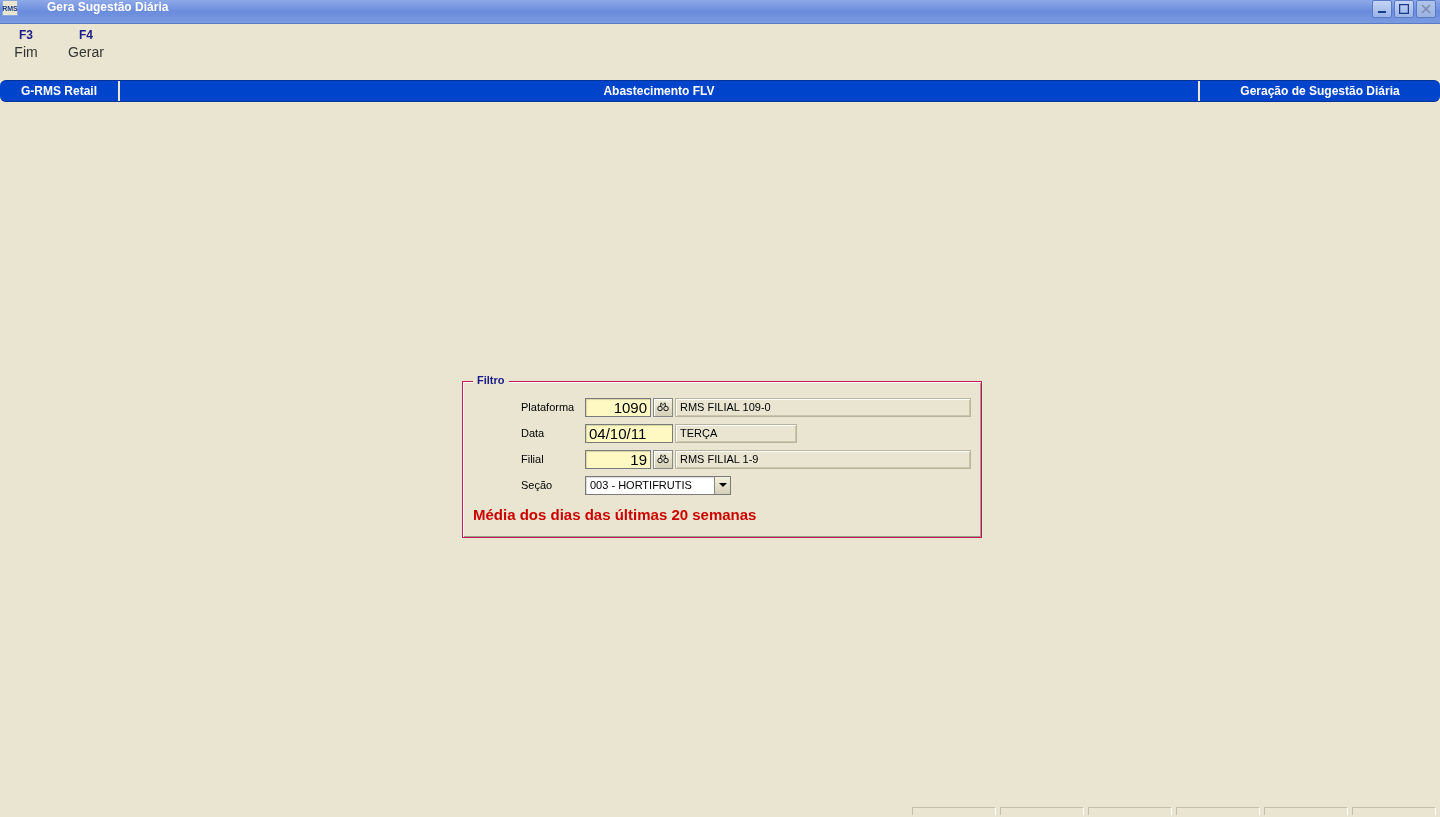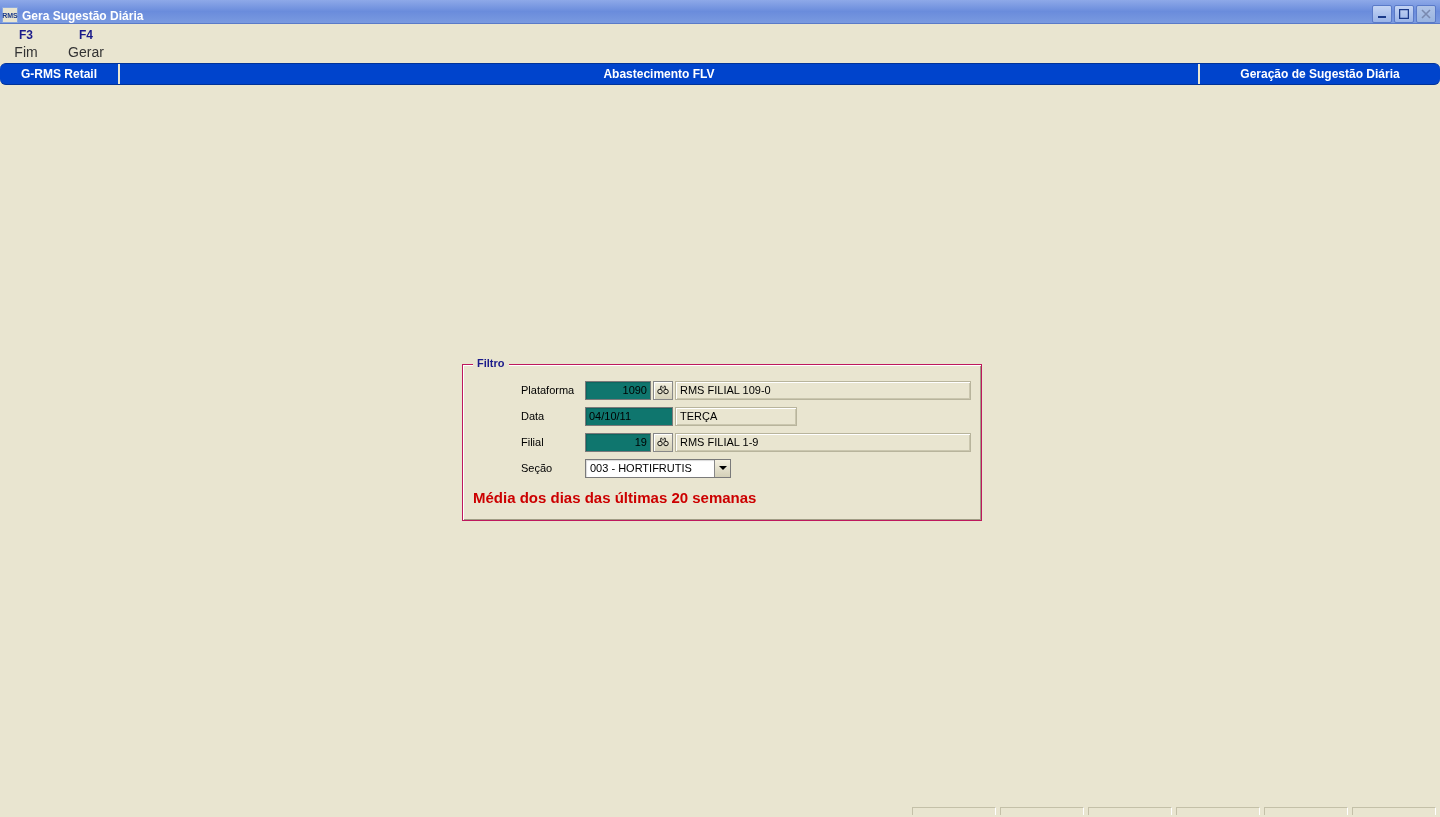--- a/index.html
+++ b/index.html
@@ -9,26 +9,27 @@
     font-family: Tahoma, Arial, sans-serif;
     font-size: 11px;
     background: #e9e5d0;
     overflow: hidden;
   }
   
   .titlebar {
     height: 24px;
     background: linear-gradient(to bottom, #8ea9e8 0%, #6a8cdc 50%, #7a9ae0 100%);
     display: flex;
-    align-items: flex-end;
-    padding: 12px 4px 0 2px;
+    align-items: flex-start;
+    padding: 0 4px 0 2px;
     color: #ffffff;
     font-weight: bold;
     font-size: 12px;
     border-bottom: 1px solid #5a7ac8;
+    gap: 25px;
   }
   .titlebar .app-icon {
     width: 16px; height: 16px;
     background: #e9e5d0;
     margin-right: 4px;
     font-size: 7px;
     color: #1a3a8a;
     font-weight: bold;
     display: flex; align-items: center; justify-content: center;
     border: 1px solid #8aa8e0;
@@ -45,21 +46,21 @@
     cursor: pointer;
   }
   .win-btn.disabled {
     background: linear-gradient(to bottom, #b0c4e8, #9ab4e0);
     color: #7a8ab0;
     cursor: default;
   }
   .win-btn svg { width: 10px; height: 10px; }
   
   .toolbar {
-    height: 39px;
+    height: 56px;
     background: #e9e5d0;
     display: flex;
     align-items: flex-start;
     padding: 4px 8px 0 8px;
     gap: 24px;
   }
   .tool-item {
     display: flex;
     flex-direction: column;
     align-items: center;
@@ -138,23 +139,23 @@
     margin-left: 48px;
   }
   .form-label {
     width: 64px;
     color: #000;
     font-size: 11px;
   }
   .txt-input {
     height: 19px;
     border: 1px solid #7a7a7a;
-    background: #0f766e;
+    background: #fef9c3;
     font-family: Tahoma, Arial, sans-serif;
-    font-size: 11px;
+    font-size: 15px;
     padding: 1px 3px;
     box-shadow: inset 1px 1px 1px rgba(0,0,0,0.15);
   }
   .txt-right { text-align: right; }
   .lookup-btn {
     width: 20px; height: 19px;
     margin-left: 2px;
     background: linear-gradient(to bottom, #f4f0e0, #d4d0b8);
     border: 1px solid #888;
     display: flex; align-items: center; justify-content: center;

